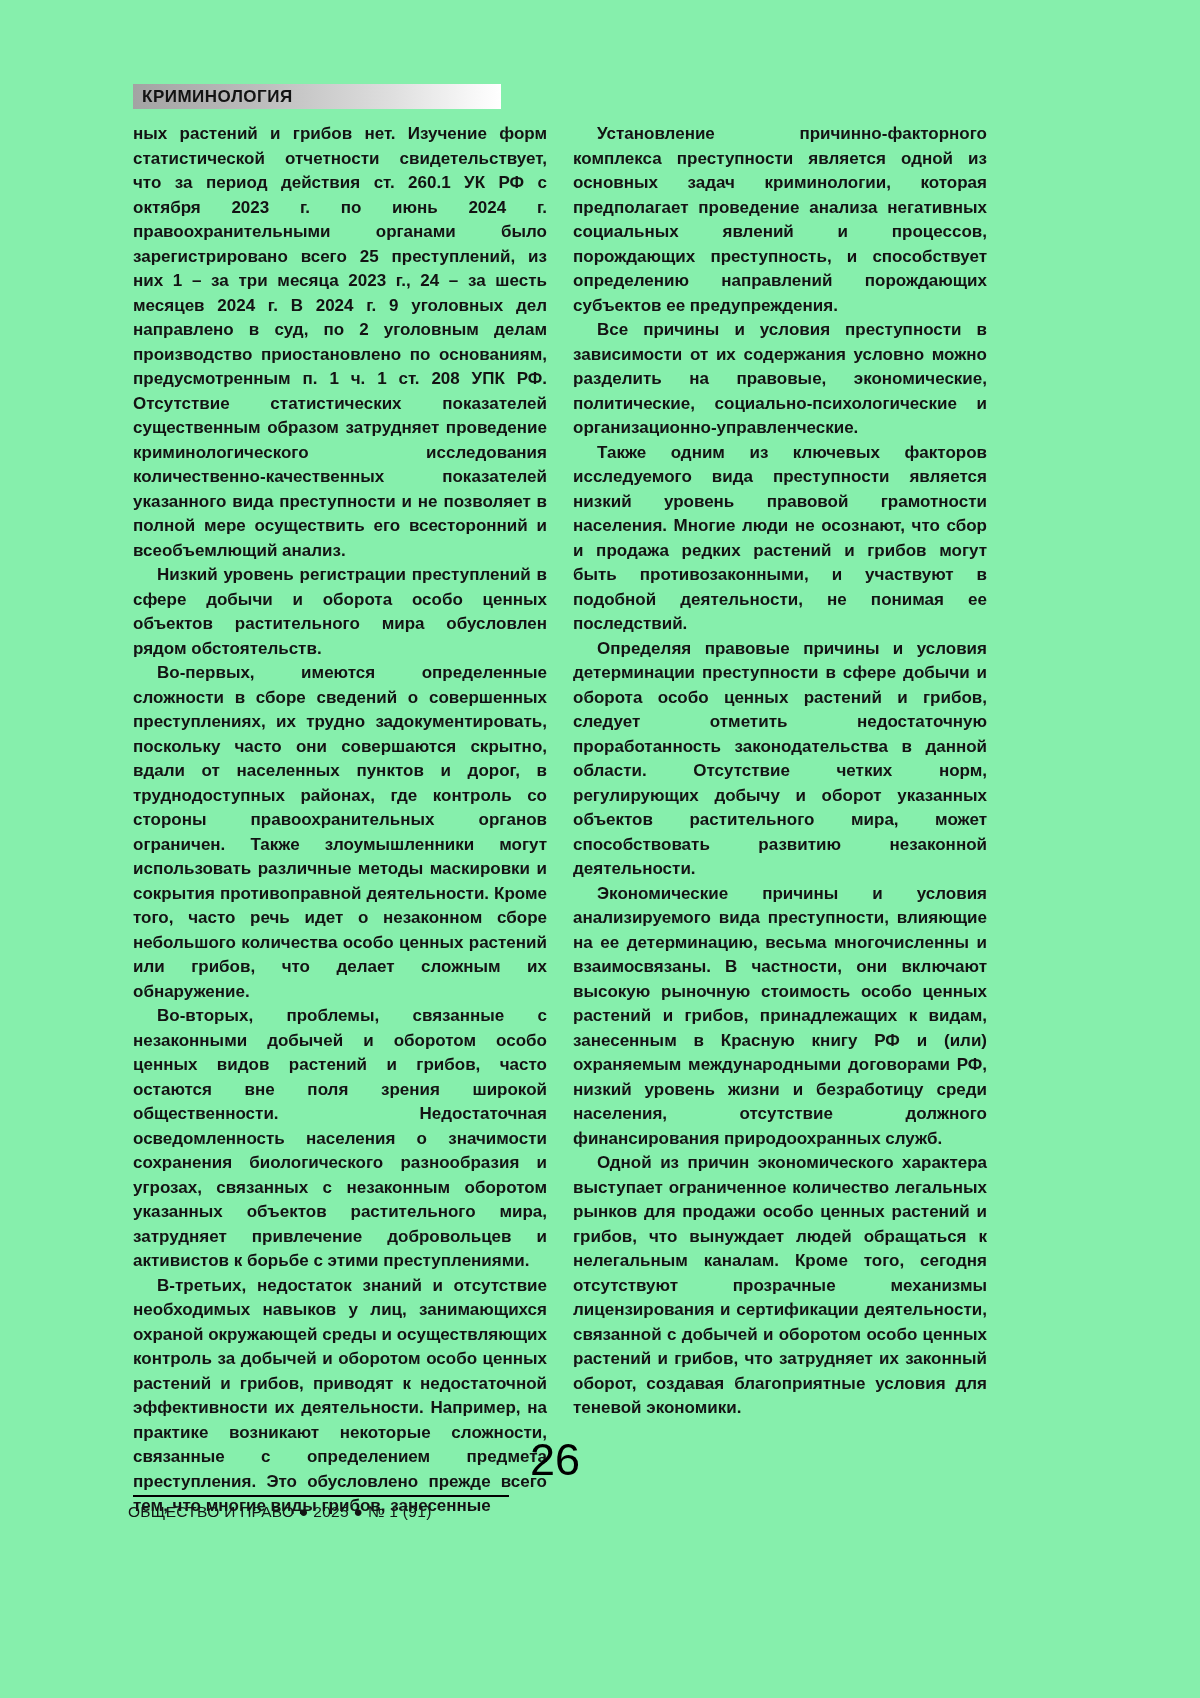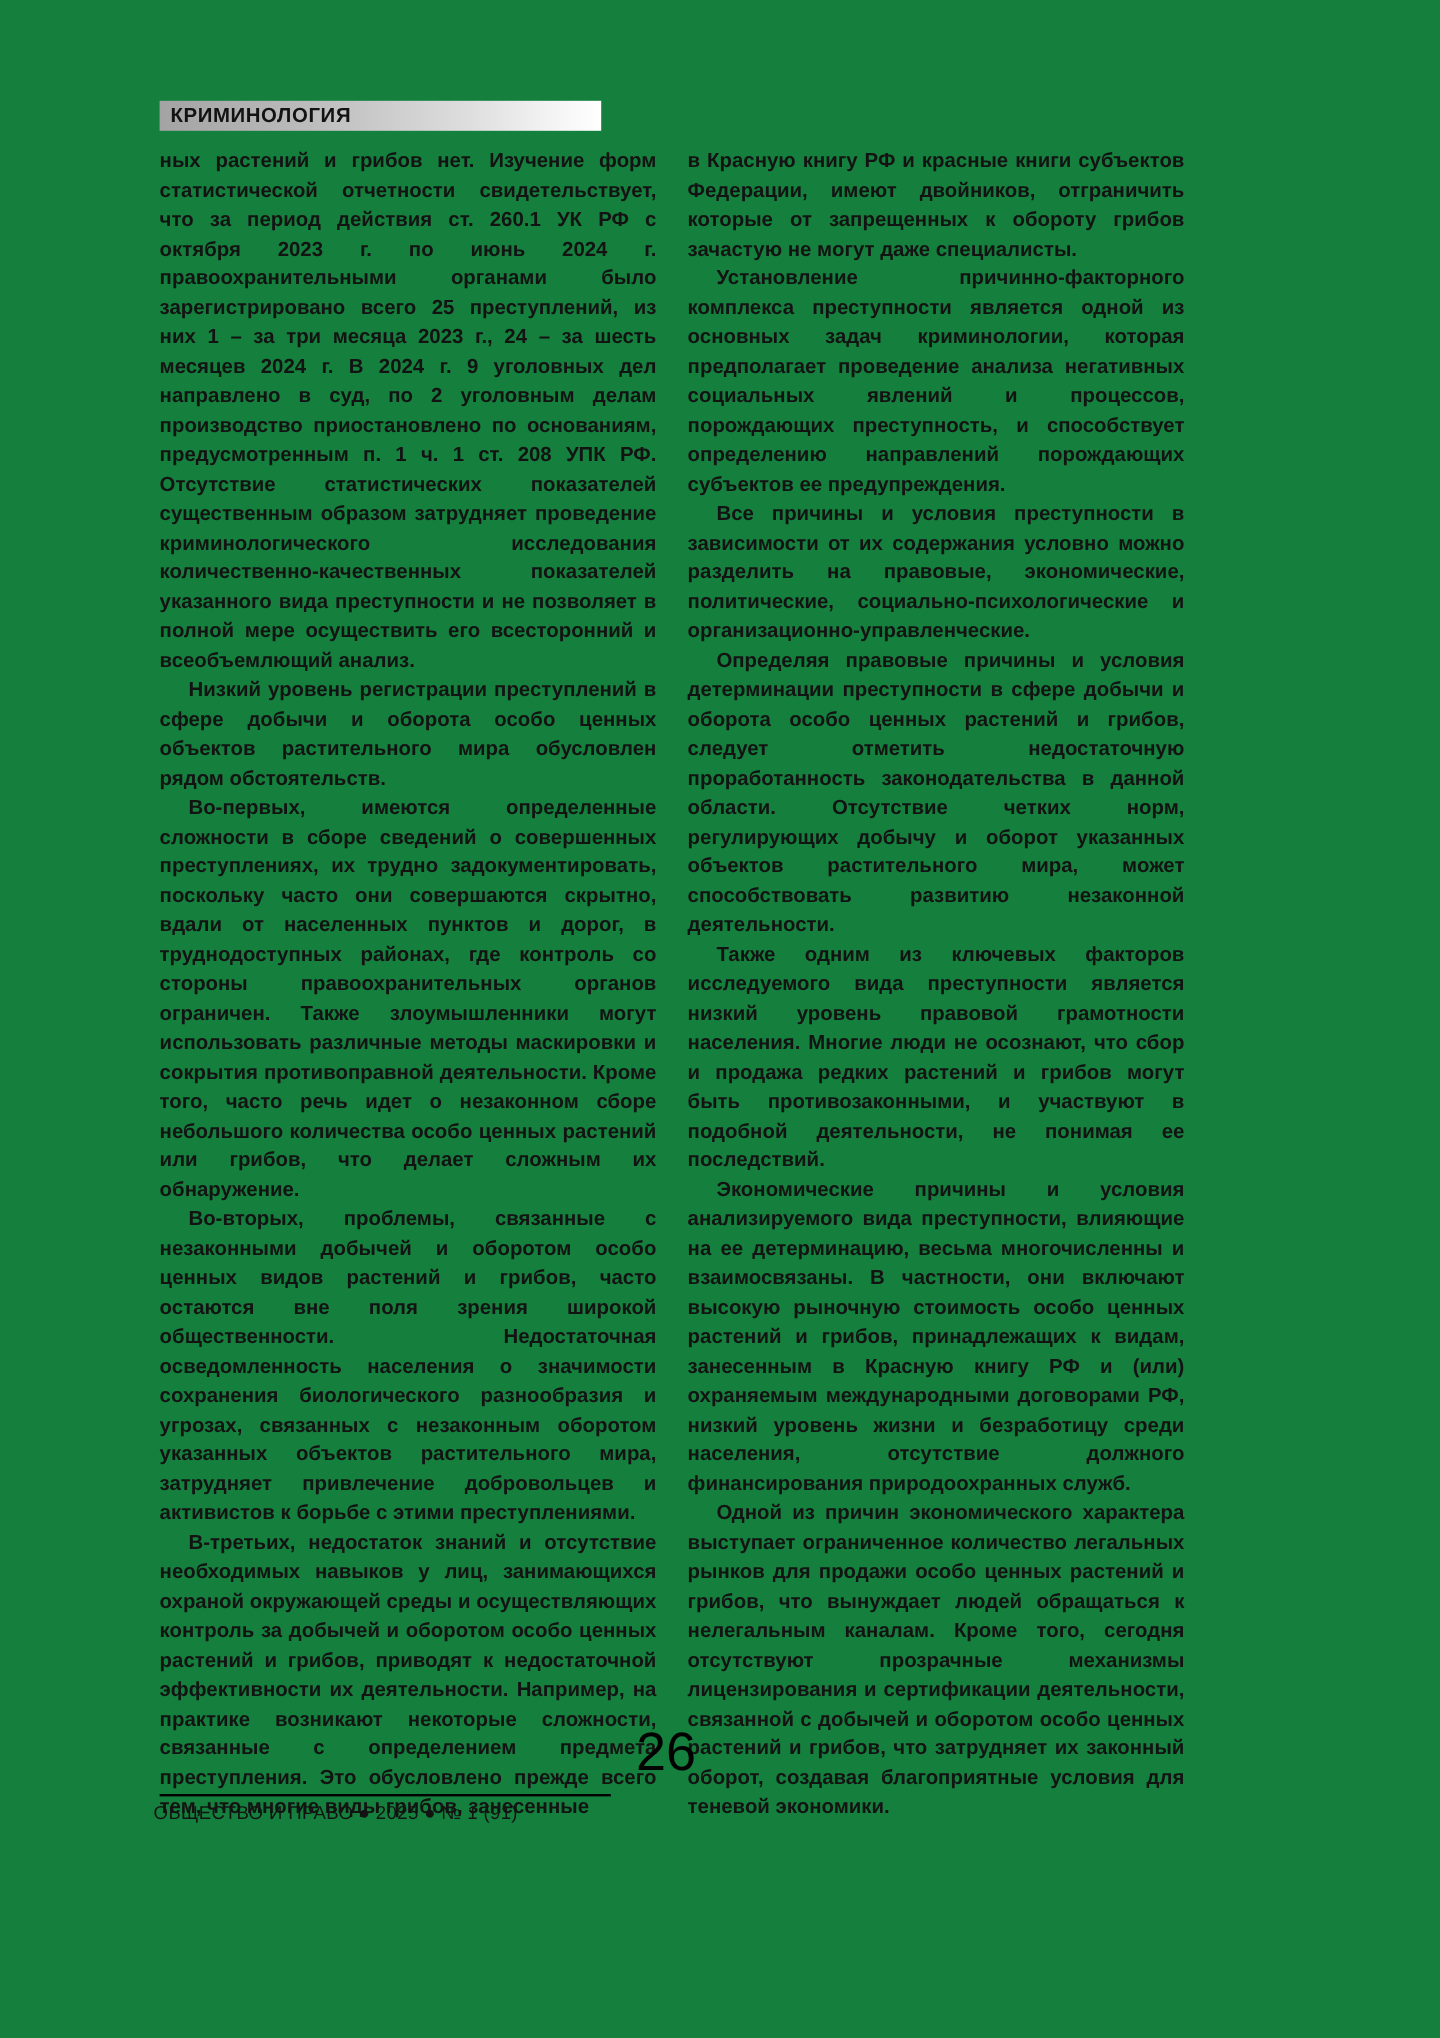--- a/index.html
+++ b/index.html
@@ -2,21 +2,21 @@
 <html lang="ru"><head>
 <meta charset="utf-8">
 <style>
   html, body { margin: 0; padding: 0; }
   body { background: #e8e8e8; }
   .page {
     position: relative;
     width: 1200px;
     height: 1698px;
     margin: 0 auto;
-    background: #15803d;
+    background: #86efac;
     font-family: "Liberation Sans", sans-serif;
     color: #131313;
     overflow: hidden;
   }
   .content {
     position: absolute;
     left: 133px;
     top: 84px;
     width: 854px;
   }
@@ -86,25 +86,24 @@
     </div>
     <div class="columns">
       <div class="col">
         <p class="no-indent">ных растений и грибов нет. Изучение форм статистической отчетности свидетельствует, что за период действия ст. 260.1 УК РФ с октября 2023 г. по июнь 2024 г. правоохранительными органами было зарегистрировано всего 25 преступлений, из них 1 – за три месяца 2023 г., 24 – за шесть месяцев 2024 г. В 2024 г. 9 уголовных дел направлено в суд, по 2 уголовным делам производство приостановлено по основаниям, предусмотренным п. 1 ч. 1 ст. 208 УПК РФ. Отсутствие статистических показателей существенным образом затрудняет проведение криминологического исследования количественно-качественных показателей указанного вида преступности и не позволяет в полной мере осуществить его всесторонний и всеобъемлющий анализ.</p>
         <p>Низкий уровень регистрации преступлений в сфере добычи и оборота особо ценных объектов растительного мира обусловлен рядом обстоятельств.</p>
         <p>Во-первых, имеются определенные сложности в сборе сведений о совершенных преступлениях, их трудно задокументировать, поскольку часто они совершаются скрытно, вдали от населенных пунктов и дорог, в труднодоступных районах, где контроль со стороны правоохранительных органов ограничен. Также злоумышленники могут использовать различные методы маскировки и сокрытия противоправной деятельности. Кроме того, часто речь идет о незаконном сборе небольшого количества особо ценных растений или грибов, что делает сложным их обнаружение.</p>
         <p>Во-вторых, проблемы, связанные с незаконными добычей и оборотом особо ценных видов растений и грибов, часто остаются вне поля зрения широкой общественности. Недостаточная осведомленность населения о значимости сохранения биологического разнообразия и угрозах, связанных с незаконным оборотом указанных объектов растительного мира, затрудняет привлечение добровольцев и активистов к борьбе с этими преступлениями.</p>
         <p>В-третьих, недостаток знаний и отсутствие необходимых навыков у лиц, занимающихся охраной окружающей среды и осуществляющих контроль за добычей и оборотом особо ценных растений и грибов, приводят к недостаточной эффективности их деятельности. Например, на практике возникают некоторые сложности, связанные с определением предмета преступления. Это обусловлено прежде всего тем, что многие виды грибов, занесенные</p>
       </div>
       <div class="col">
-        <p class="no-indent">в Красную книгу РФ и красные книги субъектов Федерации, имеют двойников, отграничить которые от запрещенных к обороту грибов зачастую не могут даже специалисты.</p>
         <p>Установление причинно-факторного комплекса преступности является одной из основных задач криминологии, которая предполагает проведение анализа негативных социальных явлений и процессов, порождающих преступность, и способствует определению направлений порождающих субъектов ее предупреждения.</p>
         <p>Все причины и условия преступности в зависимости от их содержания условно можно разделить на правовые, экономические, политические, социально-психологические и организационно-управленческие.</p>
+        <p>Также одним из ключевых факторов исследуемого вида преступности является низкий уровень правовой грамотности населения. Многие люди не осознают, что сбор и продажа редких растений и грибов могут быть противозаконными, и участвуют в подобной деятельности, не понимая ее последствий.</p>
         <p>Определяя правовые причины и условия детерминации преступности в сфере добычи и оборота особо ценных растений и грибов, следует отметить недостаточную проработанность законодательства в данной области. Отсутствие четких норм, регулирующих добычу и оборот указанных объектов растительного мира, может способствовать развитию незаконной деятельности.</p>
-        <p>Также одним из ключевых факторов исследуемого вида преступности является низкий уровень правовой грамотности населения. Многие люди не осознают, что сбор и продажа редких растений и грибов могут быть противозаконными, и участвуют в подобной деятельности, не понимая ее последствий.</p>
         <p>Экономические причины и условия анализируемого вида преступности, влияющие на ее детерминацию, весьма многочисленны и взаимосвязаны. В частности, они включают высокую рыночную стоимость особо ценных растений и грибов, принадлежащих к видам, занесенным в Красную книгу РФ и (или) охраняемым международными договорами РФ, низкий уровень жизни и безработицу среди населения, отсутствие должного финансирования природоохранных служб.</p>
         <p>Одной из причин экономического характера выступает ограниченное количество легальных рынков для продажи особо ценных растений и грибов, что вынуждает людей обращаться к нелегальным каналам. Кроме того, сегодня отсутствуют прозрачные механизмы лицензирования и сертификации деятельности, связанной с добычей и оборотом особо ценных растений и грибов, что затрудняет их законный оборот, создавая благоприятные условия для теневой экономики.</p>
       </div>
     </div>
   </div>
 
   <div class="page-number">26</div>
   <div class="footer-rule"></div>
   <div class="footer-text">ОБЩЕСТВО И ПРАВО ● 2025 ● № 1 (91)</div>
 </div>

